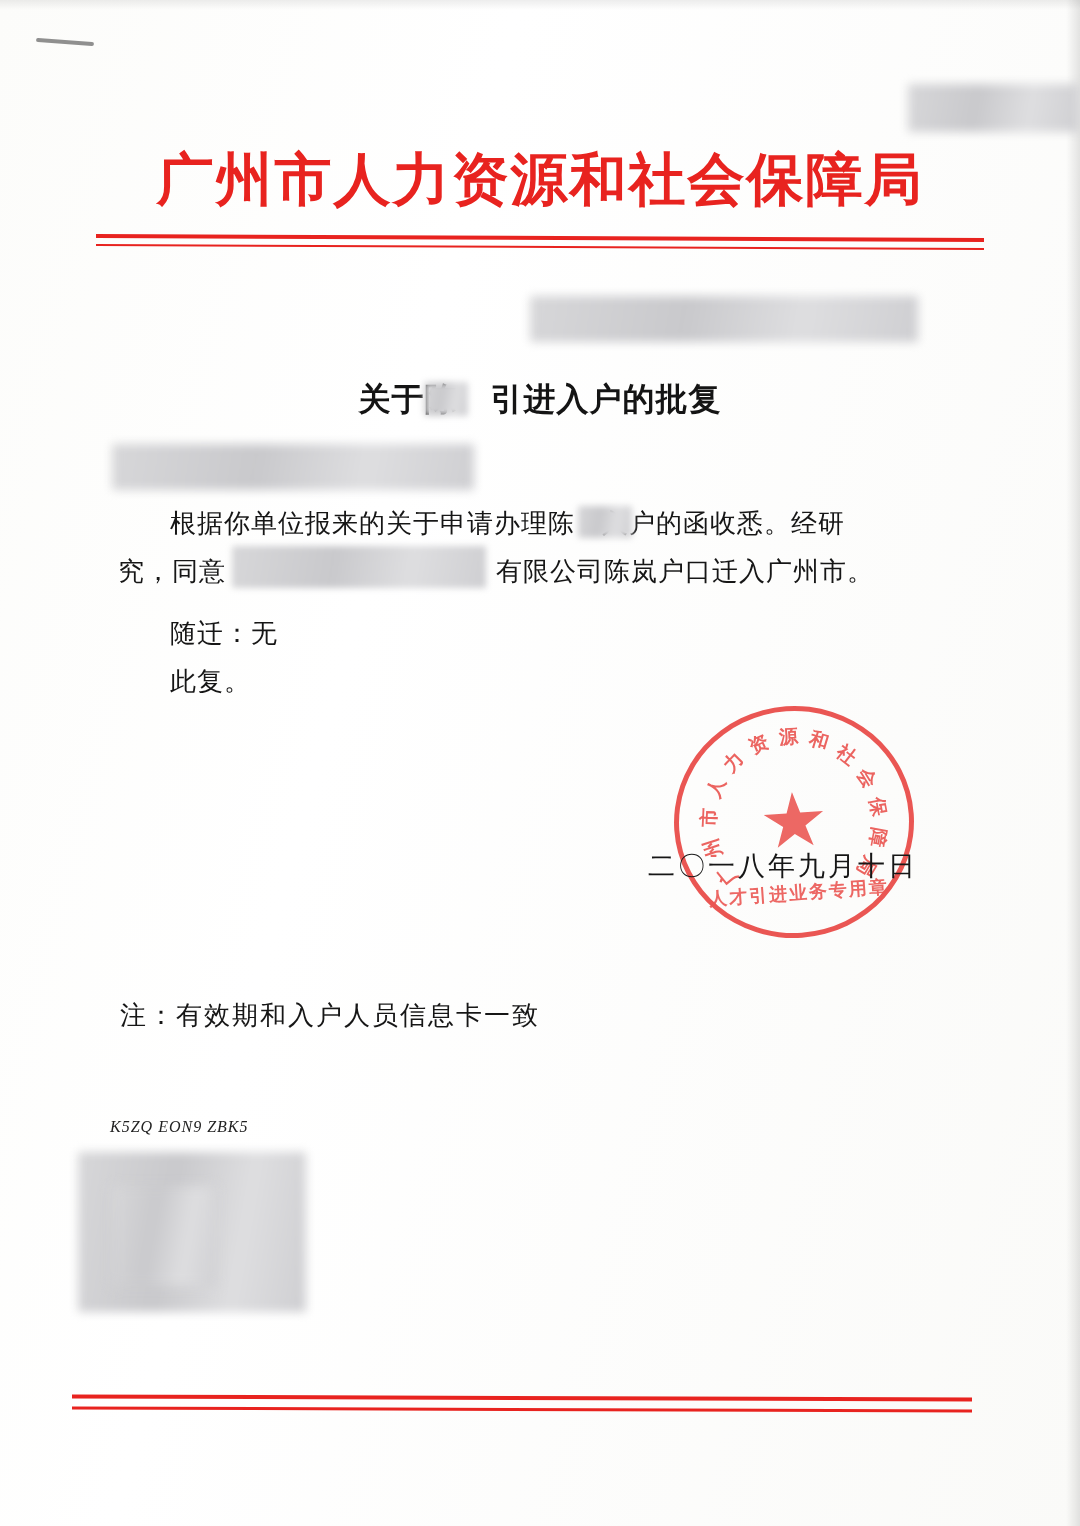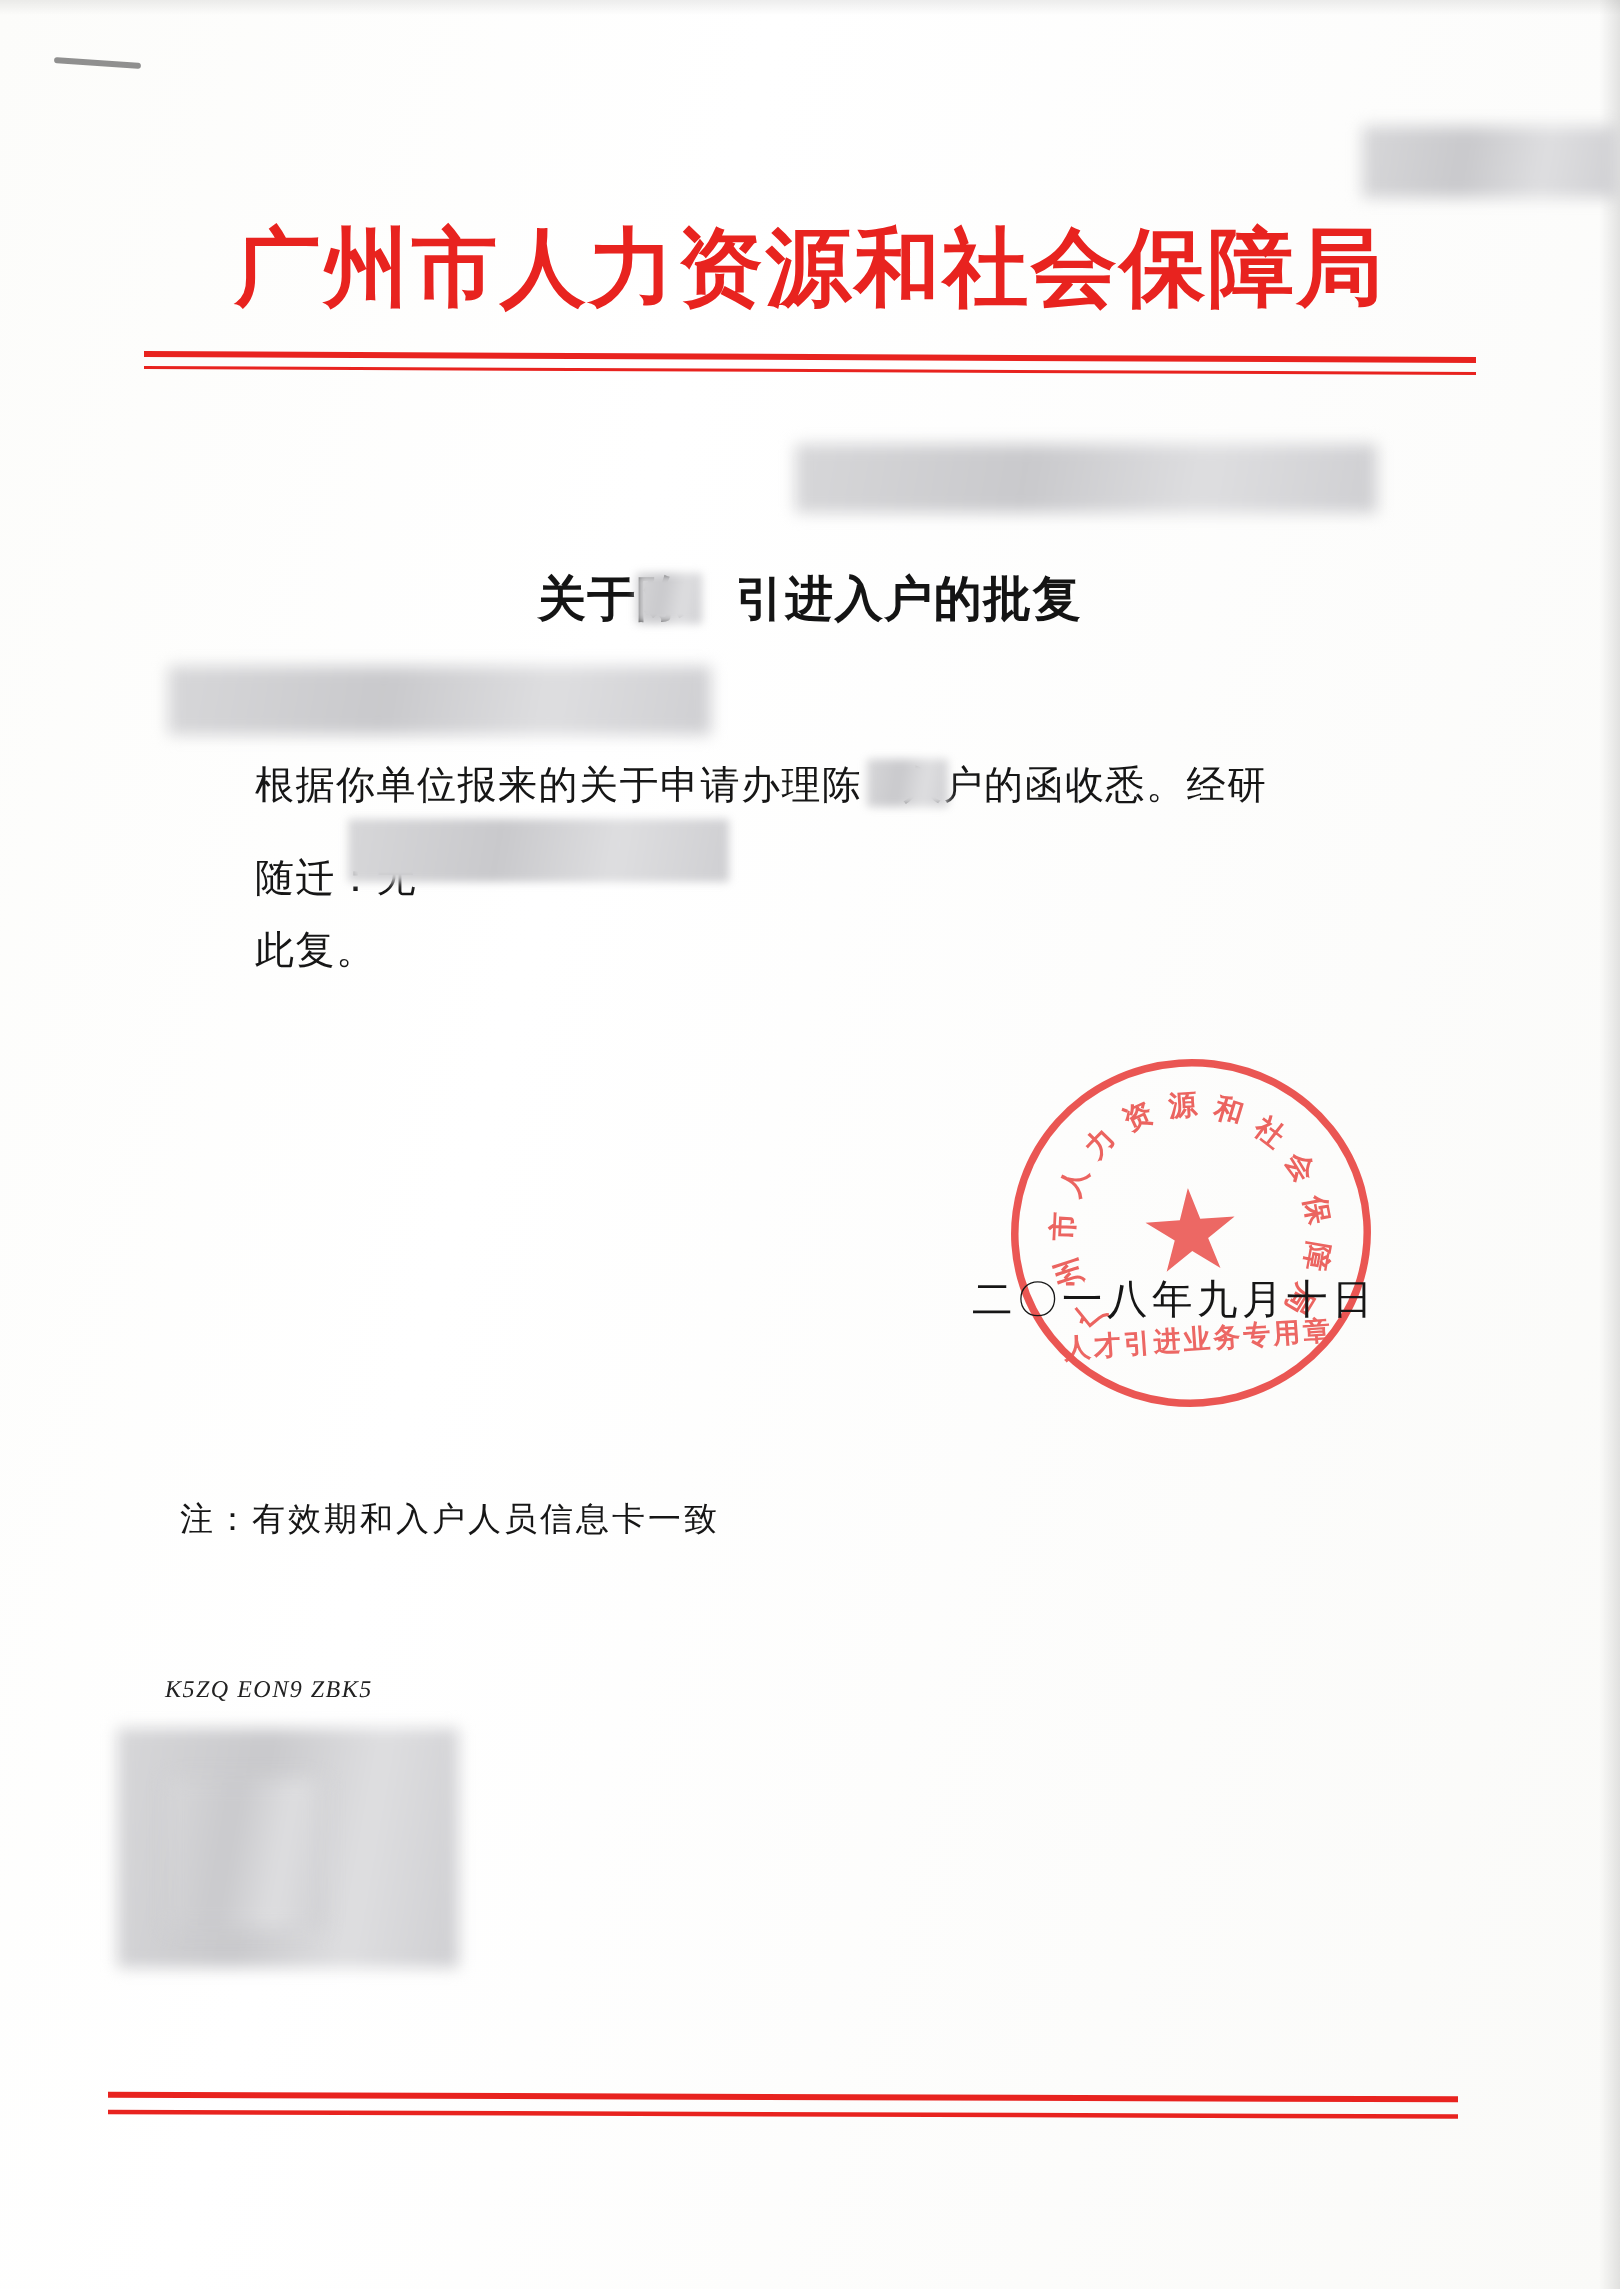--- a/index.html
+++ b/index.html
@@ -107,21 +107,21 @@
     letter-spacing: 1px;
     color: #161616;
   }
   .body-line { white-space: nowrap; }
   .indent { padding-left: 52px; }
 
   .note-line {
     position: absolute;
     left: 120px;
     top: 998px;
-    font-size: 22px;
+    font-size: 26px;
     letter-spacing: 2px;
     color: #161616;
     text-align: center;
   }
   .url-line {
     position: absolute;
     left: 92px;
     top: 1048px;
     font-size: 17px;
     letter-spacing: 0px;
@@ -259,20 +259,21 @@
   <div class="redact soft" style="left:530px; top:296px; width:388px; height:46px;"></div>
 
   <div class="doc-title">关于陈　引进入户的批复</div>
 
   <div class="redact soft" style="left:112px; top:444px; width:362px; height:46px;"></div>
 
   <div class="redact" style="left:424px; top:382px; width:44px; height:34px;"></div>
 
   <div class="body-block">
     <div class="body-line indent">根据你单位报来的关于申请办理陈　入户的函收悉。经研</div>
+    <div class="body-line">究，同意　　　　　　　　　　有限公司陈岚户口迁入广州市。</div>
     <div class="body-line indent" style="margin-top:14px;">随迁：无</div>
     <div class="body-line indent">此复。</div>
   </div>
 
   <div class="redact" style="left:578px; top:506px; width:54px; height:32px;"></div>
   <div class="redact" style="left:232px; top:546px; width:254px; height:42px;"></div>
 
   <div class="seal">
     <div class="seal-inner-text" id="sealArc">
         <span class="seal-arc-char" style="transform: rotate(-125deg) translate(0px, -88px) translate(-9px, -10px);">广</span>

